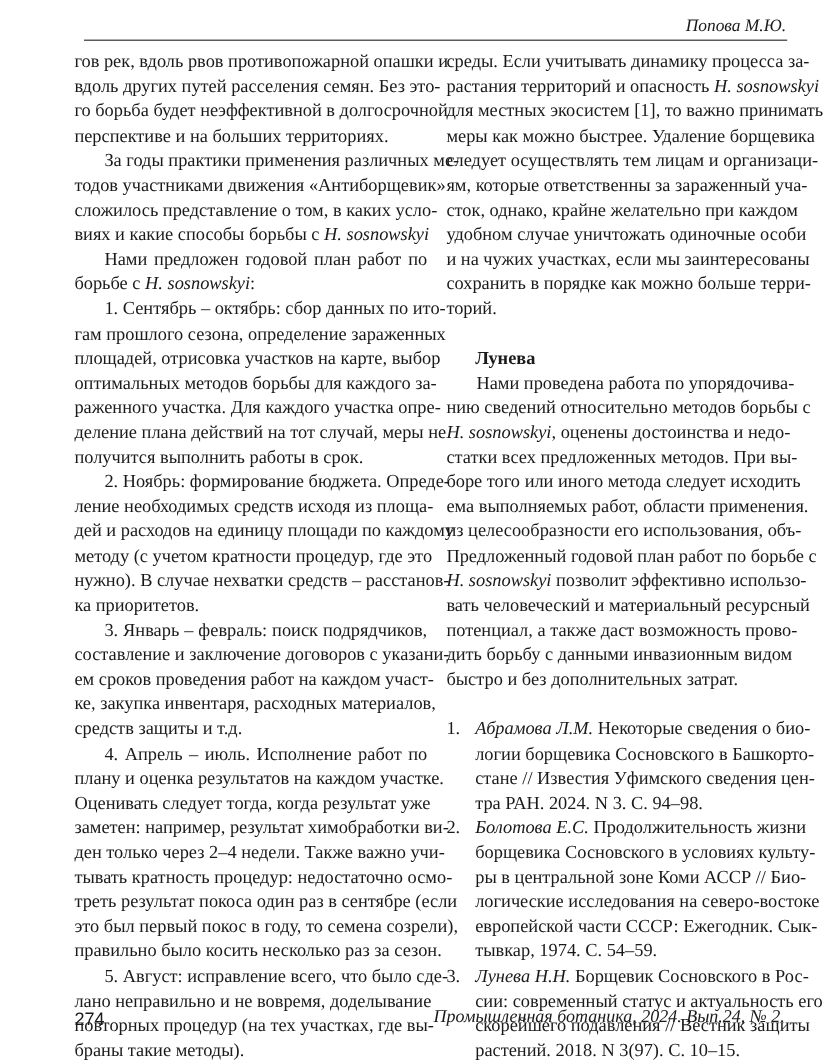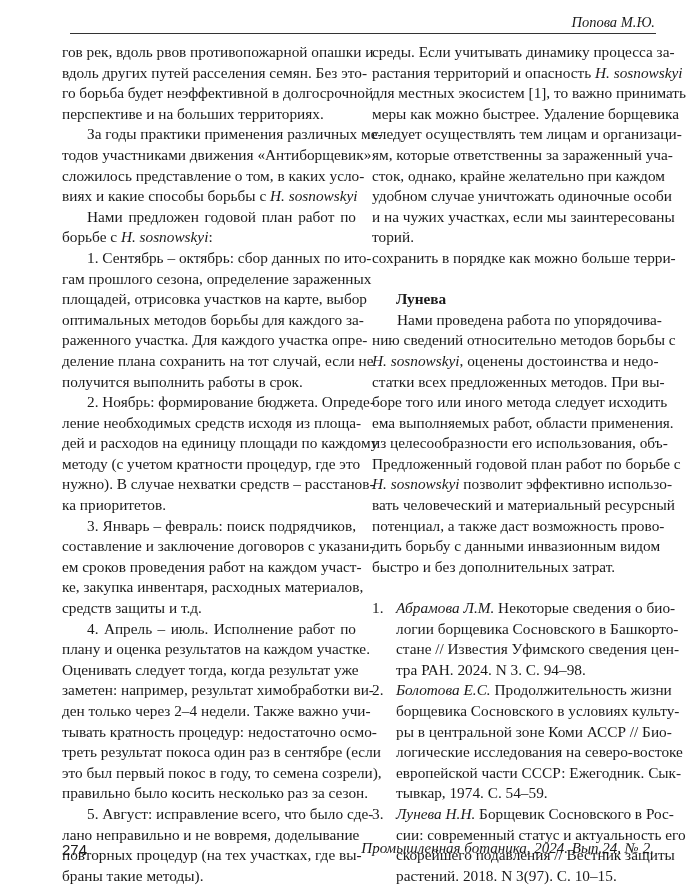--- a/index.html
+++ b/index.html
@@ -40,21 +40,21 @@
     <span class="ln">тодов участниками движения «Антиборщевик»</span>
     <span class="ln">сложилось представление о том, в каких усло-</span>
     <span class="ln">виях и какие способы борьбы с <i>H. sosnowskyi</i></span>
     <span class="ln ind">Нами предложен годовой план работ по</span>
     <span class="ln last">борьбе с <i>H. sosnowskyi</i>:</span>
     <span class="ln ind">1. Сентябрь – октябрь: сбор данных по ито-</span>
     <span class="ln">гам прошлого сезона, определение зараженных</span>
     <span class="ln">площадей, отрисовка участков на карте, выбор</span>
     <span class="ln">оптимальных методов борьбы для каждого за-</span>
     <span class="ln">раженного участка. Для каждого участка опре-</span>
-    <span class="ln">деление плана сохранить на тот случай, если не</span>
+    <span class="ln">деление плана действий на тот случай, меры не</span>
     <span class="ln last">получится выполнить работы в срок.</span>
     <span class="ln ind">2. Ноябрь: формирование бюджета. Опреде-</span>
     <span class="ln">ление необходимых средств исходя из площа-</span>
     <span class="ln">дей и расходов на единицу площади по каждому</span>
     <span class="ln">методу (с учетом кратности процедур, где это</span>
     <span class="ln">нужно). В случае нехватки средств – расстанов-</span>
     <span class="ln last">ка приоритетов.</span>
     <span class="ln ind">3. Январь – февраль: поиск подрядчиков,</span>
     <span class="ln">составление и заключение договоров с указани-</span>
     <span class="ln">ем сроков проведения работ на каждом участ-</span>
@@ -79,22 +79,22 @@
   <div id="right-body">
       <span class="ln">среды. Если учитывать динамику процесса за-</span>
       <span class="ln">растания территорий и опасность <i>H. sosnowskyi</i></span>
       <span class="ln">для местных экосистем [1], то важно принимать</span>
       <span class="ln">меры как можно быстрее. Удаление борщевика</span>
       <span class="ln">следует осуществлять тем лицам и организаци-</span>
       <span class="ln">ям, которые ответственны за зараженный уча-</span>
       <span class="ln">сток, однако, крайне желательно при каждом</span>
       <span class="ln">удобном случае уничтожать одиночные особи</span>
       <span class="ln">и на чужих участках, если мы заинтересованы</span>
+      <span class="ln">сохранить в порядке как можно больше терри-</span>
       <span class="ln last">торий.</span>
-      <span class="ln">сохранить в порядке как можно больше терри-</span>
     </div>
   <div class="gap"></div>
   <div class="ln last ind" style="padding-left:24px;"><b>Лунева</b></div>
   <div id="right-conclusions">
       <span class="ln ind">Нами проведена работа по упорядочива-</span>
       <span class="ln">нию сведений относительно методов борьбы с</span>
       <span class="ln"><i>H. sosnowskyi</i>, оценены достоинства и недо-</span>
       <span class="ln">статки всех предложенных методов. При вы-</span>
       <span class="ln">боре того или иного метода следует исходить</span>
       <span class="ln">ема выполняемых работ, области применения.</span>

